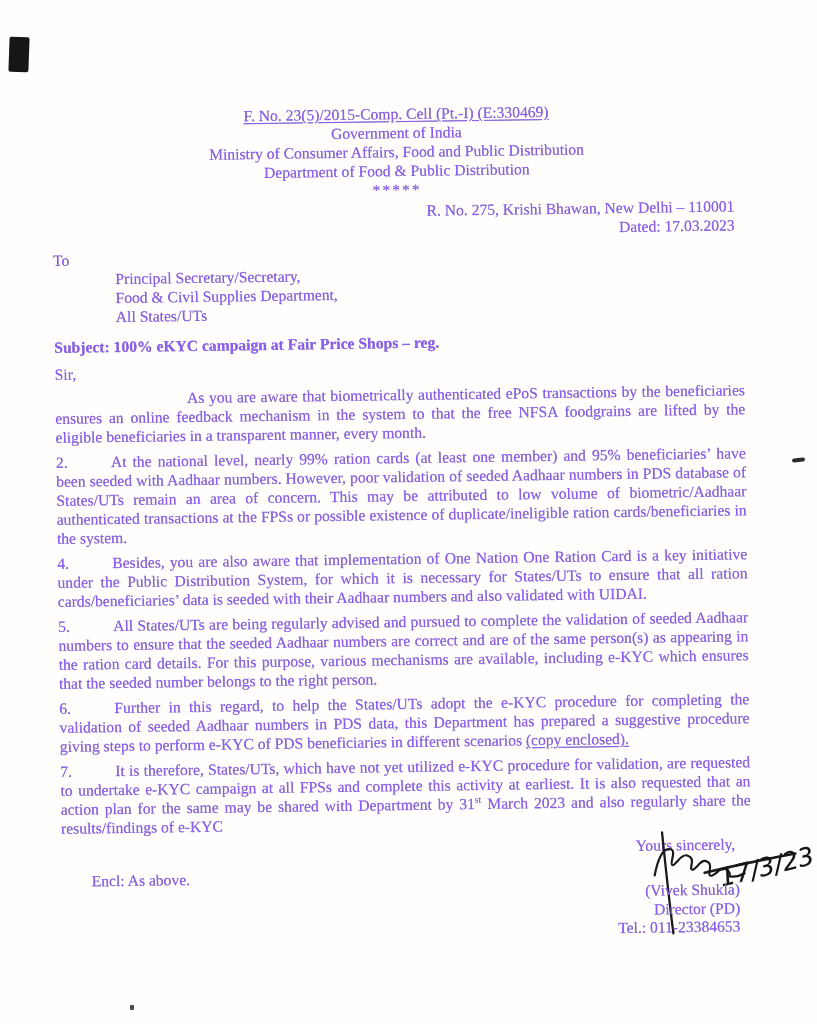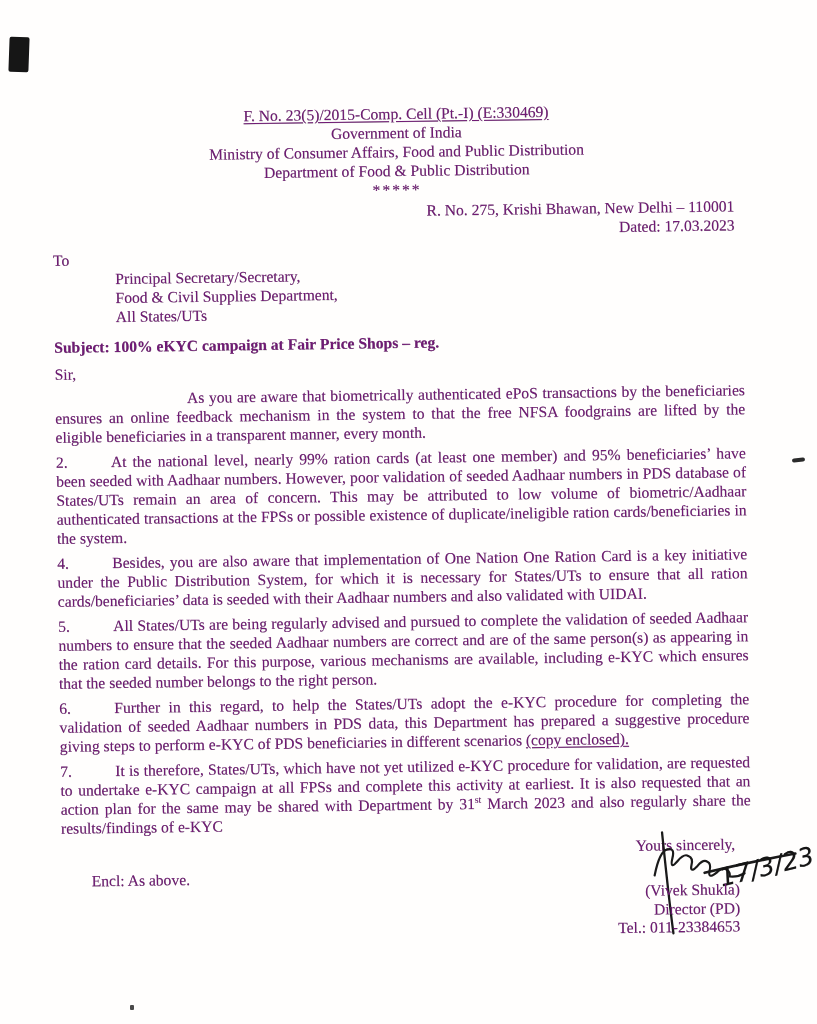--- a/index.html
+++ b/index.html
@@ -3,21 +3,21 @@
 <meta charset="utf-8">
 <style>
   html, body { margin: 0; padding: 0; background: #ffffff; }
   .page {
     position: relative;
     width: 817px;
     height: 1024px;
     background: #fffefd;
     overflow: hidden;
     font-family: "Liberation Serif", "DejaVu Serif", serif;
-    color: #701a75;
+    color: #8b5cf6;
   }
   .letter {
     position: absolute;
     left: 57px;
     top: 104px;
     width: 690px;
     font-size: 15.6px;
     line-height: 19px;
     transform: rotate(-0.8deg);
     text-shadow: 0.2px 0.2px 0.45px rgba(30,30,30,0.45);

